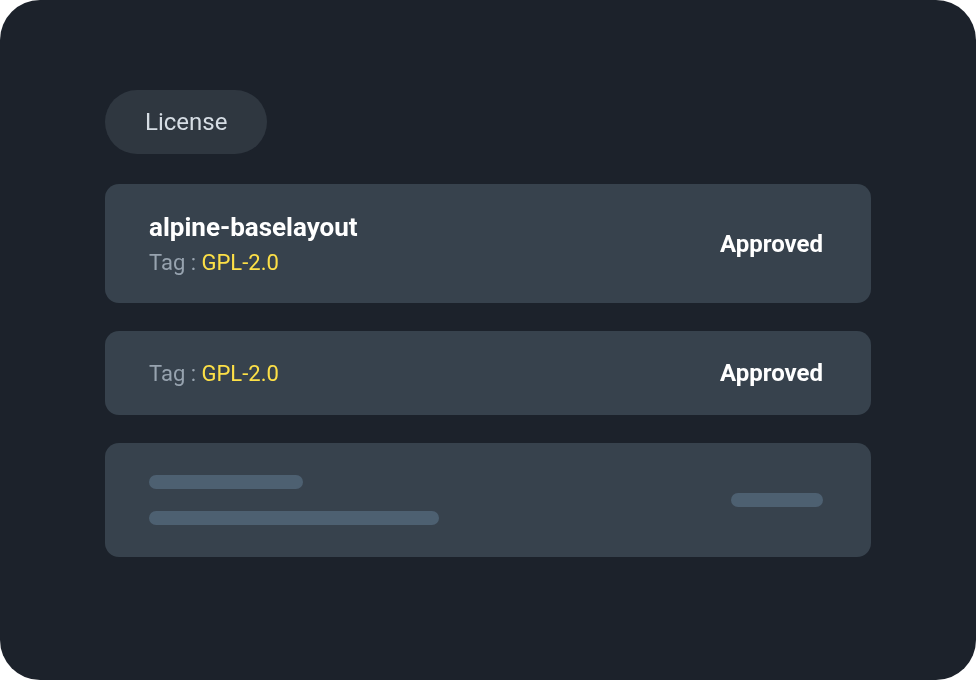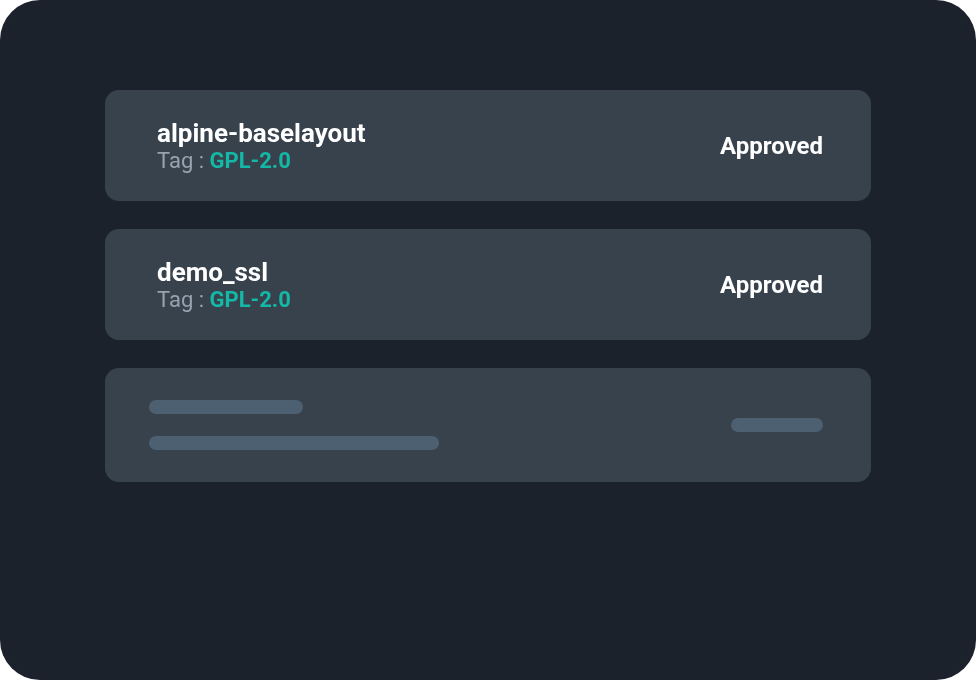--- a/index.html
+++ b/index.html
@@ -36,35 +36,35 @@
       border-radius: 14px;
       padding: 28px 48px 28px 44px;
       margin-bottom: 28px;
       display: flex;
       align-items: center;
       justify-content: space-between;
     }
     .card-left {
       display: flex;
       flex-direction: column;
-      margin-left: 8px;
+      gap: 8px;
     }
     .card-title {
       color: #ffffff;
       font-size: 26px;
       font-weight: 700;
     }
     .card-tag-row {
       font-size: 22px;
       color: #97a3af;
       font-weight: 400;
     }
     .card-tag-value {
-      color: #14b8a6;
-      font-weight: 700;
+      color: #fde047;
+      font-weight: 400;
     }
     .card-status {
       color: #ffffff;
       font-size: 24px;
       font-weight: 700;
     }
     .skeleton-card {
       background: #37424d;
       border-radius: 14px;
       padding: 32px 48px 32px 44px;
@@ -92,34 +92,36 @@
     .skeleton-status {
       width: 92px;
       height: 14px;
     }
   </style>
 </head>
 <body>
 
 <div class="panel">
 
+  <div class="tab-pill">
+    <span>License</span>
+  </div>
 
   <div class="card">
     <div class="card-left">
       <div class="card-title">alpine-baselayout</div>
       <div class="card-tag-row">
         <span>Tag : </span><span class="card-tag-value">GPL-2.0</span>
       </div>
     </div>
     <div class="card-status">Approved</div>
   </div>
 
   <div class="card">
     <div class="card-left">
-      <div class="card-title">demo_ssl</div>
       <div class="card-tag-row">
         <span>Tag : </span><span class="card-tag-value">GPL-2.0</span>
       </div>
     </div>
     <div class="card-status">Approved</div>
   </div>
 
   <div class="skeleton-card">
     <div class="skeleton-left">
       <div class="skeleton-bar skeleton-title"></div>

